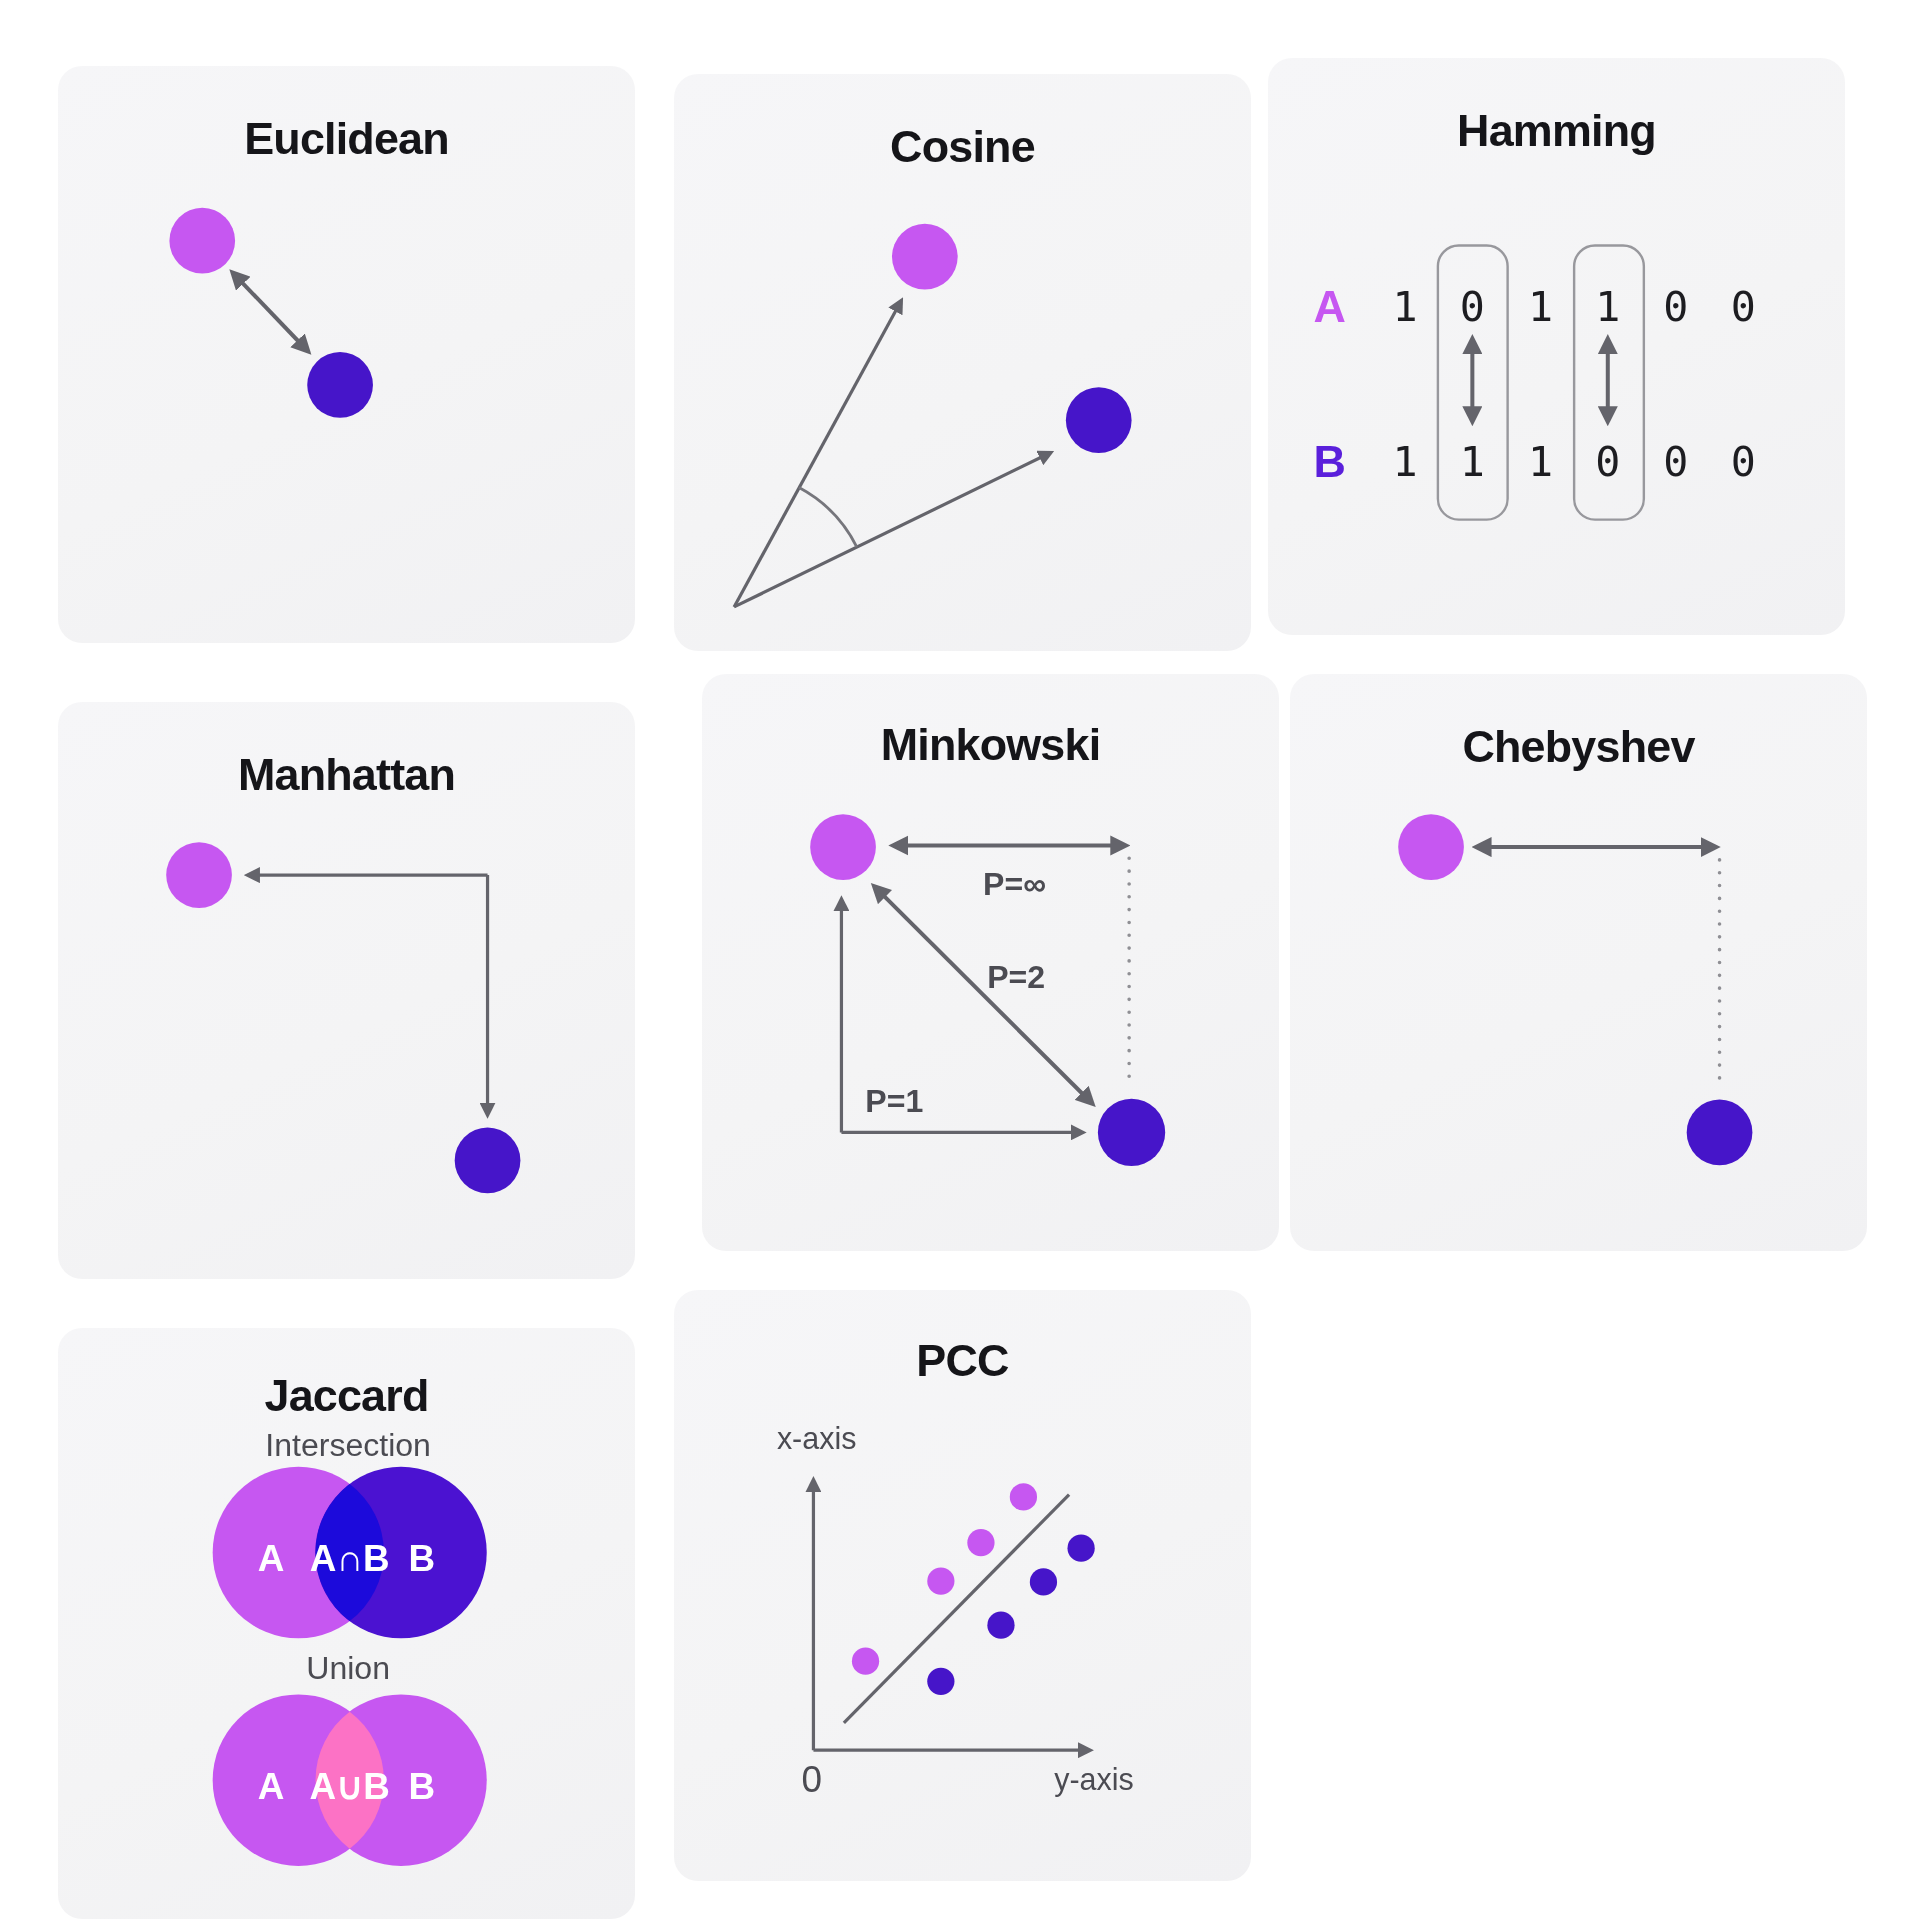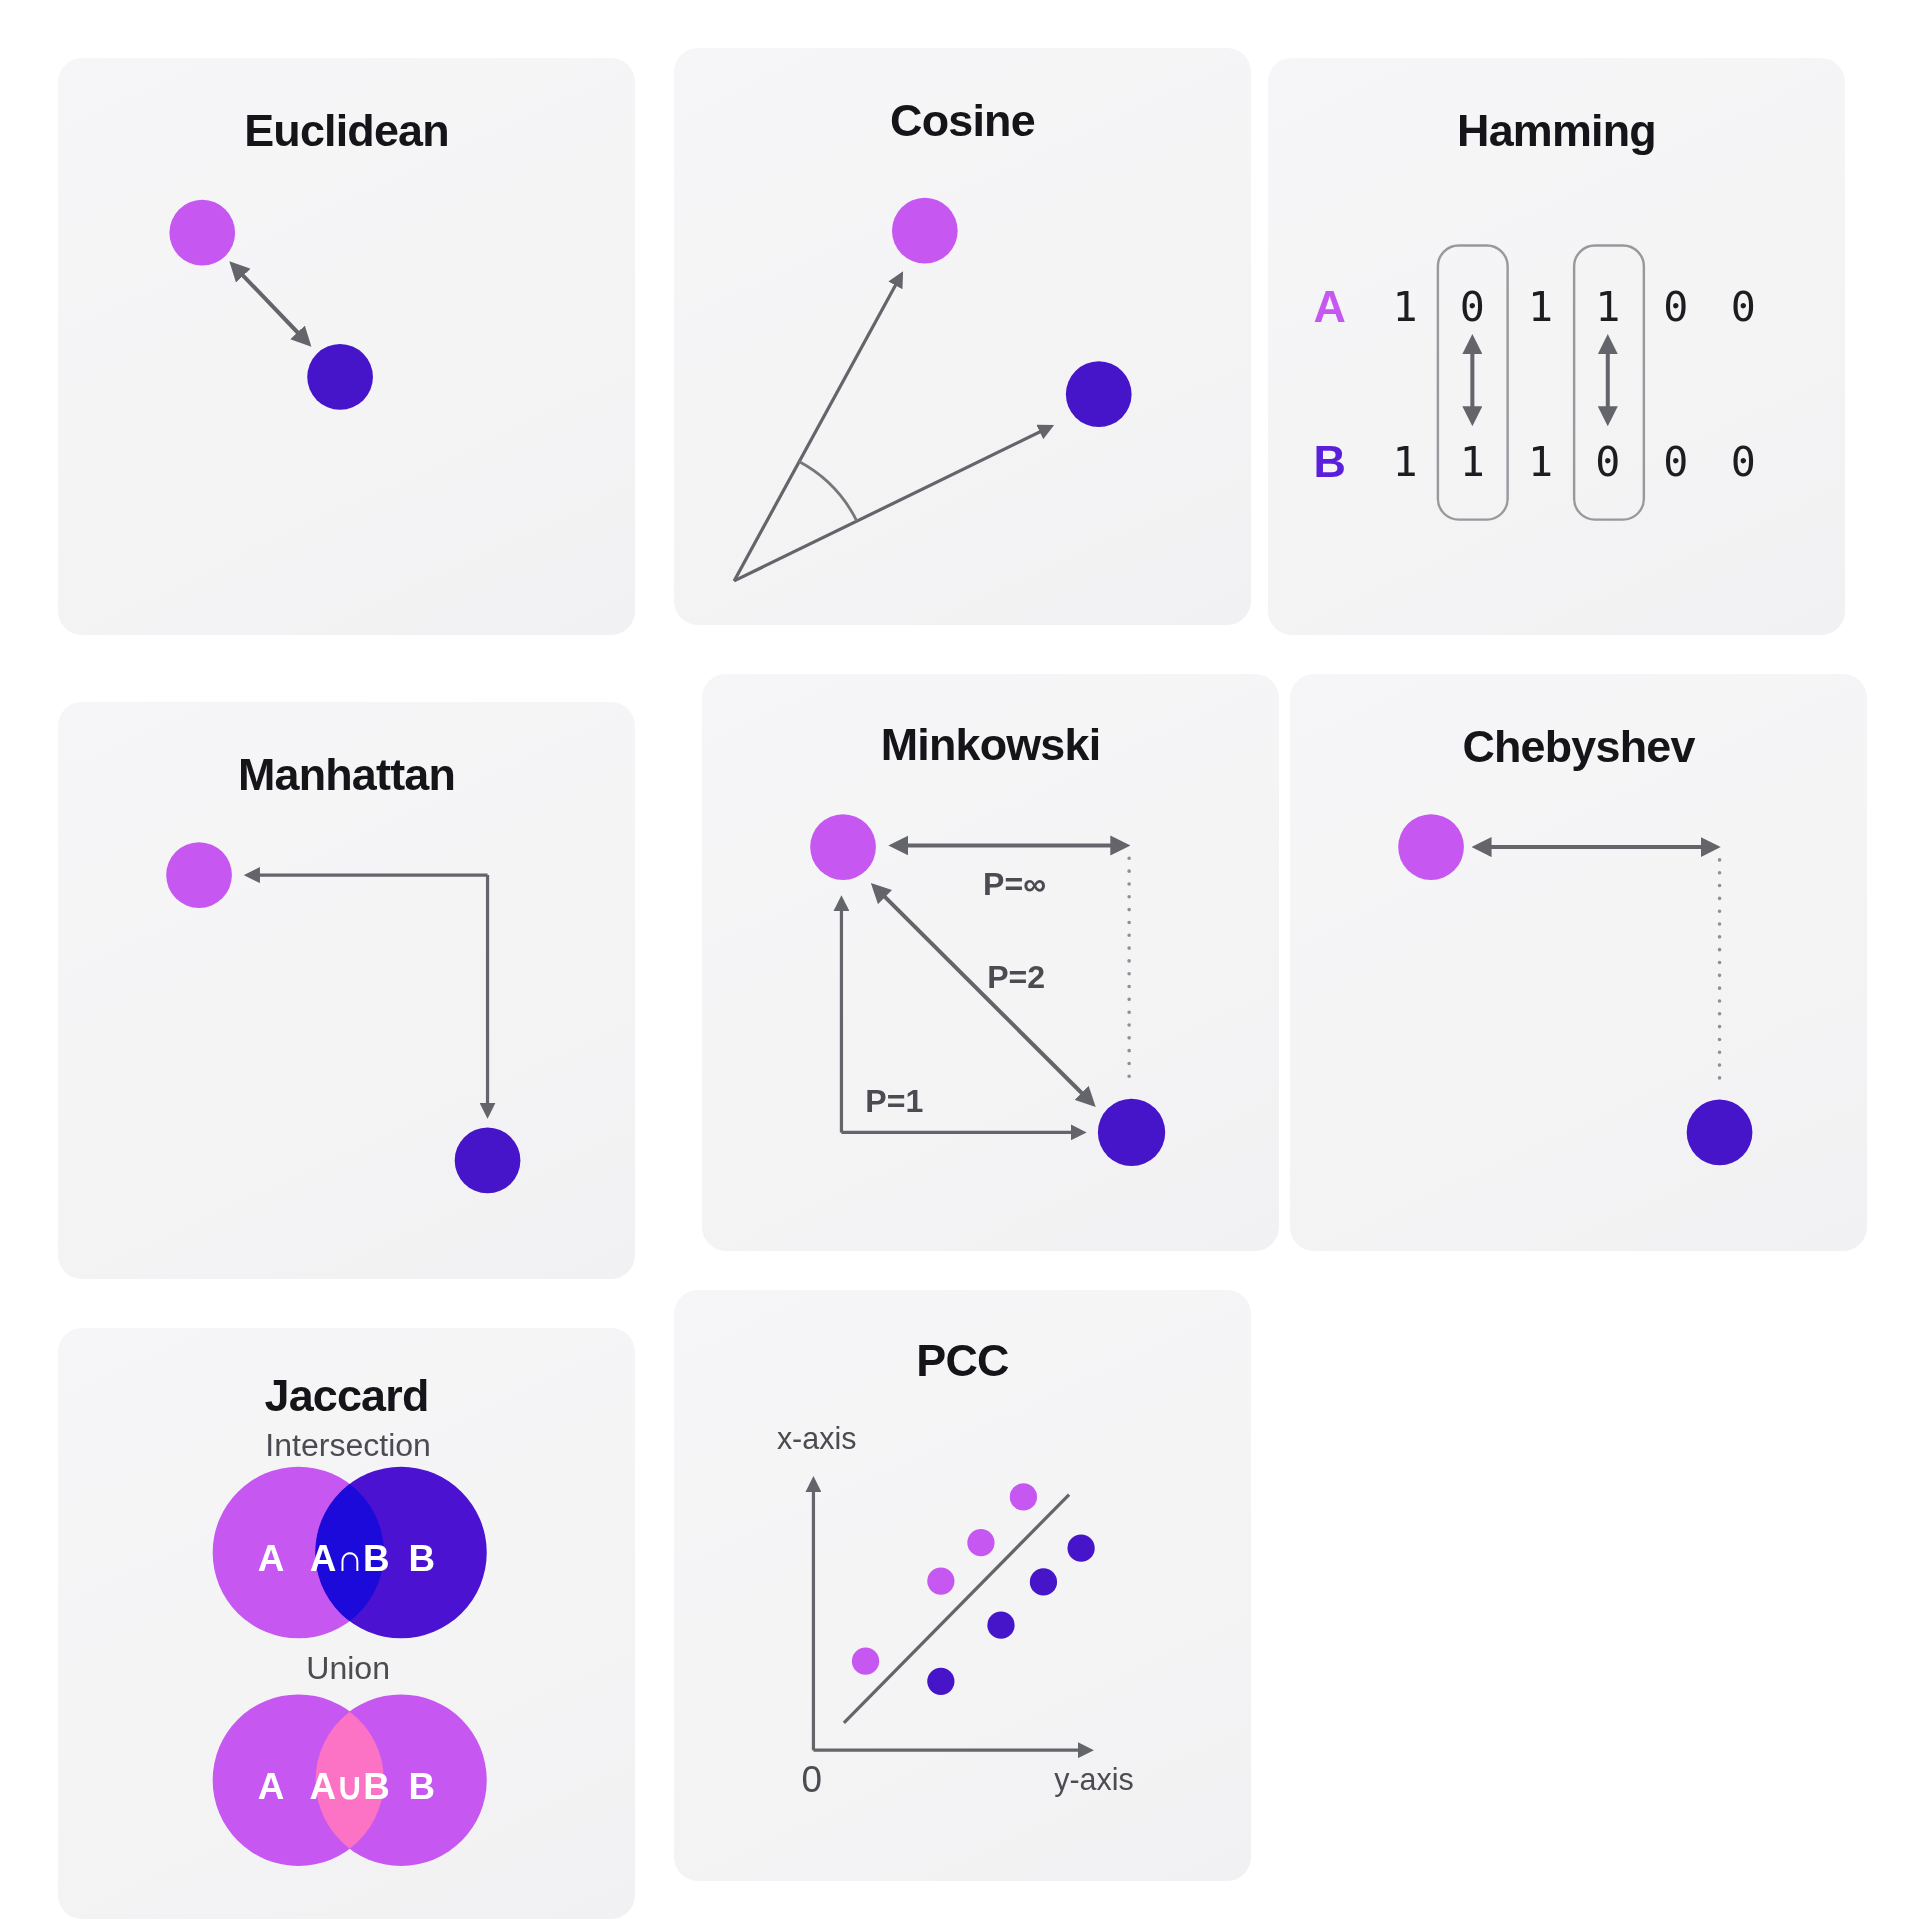--- a/index.html
+++ b/index.html
@@ -52,30 +52,30 @@
 <body>
 
 <svg width="0" height="0" style="position:absolute" aria-hidden="true">
   <defs>
     <marker id="ah" viewBox="0 0 10 10" refX="7" refY="5" markerWidth="5" markerHeight="5" orient="auto-start-reverse" markerUnits="strokeWidth">
       <path d="M0 0 L10 5 L0 10 z" class="ah"></path>
     </marker>
   </defs>
 </svg>
 
-<section class="card" style="left:58px;top:58px">
+<section class="card" style="left:58px;top:66px">
   <svg viewBox="0 0 720 720">
     <text class="title" x="360" y="90" dominant-baseline="central">Euclidean</text>
     <line class="arrow" x1="219" y1="259" x2="311" y2="355" marker-start="url(#ah)" marker-end="url(#ah)"></line>
     <circle class="fill-magenta" cx="180" cy="218" r="41"></circle>
     <circle class="fill-purple" cx="352" cy="398" r="41"></circle>
   </svg>
 </section>
 
-<section class="card" style="left:674px;top:48px">
+<section class="card" style="left:674px;top:74px">
   <svg viewBox="0 0 720 720">
     <text class="title" x="360" y="90" dominant-baseline="central">Cosine</text>
     <line class="thinline" x1="75" y1="665" x2="283" y2="284" marker-end="url(#ah)"></line>
     <line class="thinline" x1="75" y1="665" x2="469" y2="473" marker-end="url(#ah)"></line>
     <path class="arc" d="M156,516 A170 170 0 0 1 228,590"></path>
     <circle class="fill-magenta" cx="313" cy="228" r="41"></circle>
     <circle class="fill-purple" cx="530" cy="432" r="41"></circle>
   </svg>
 </section>
 

